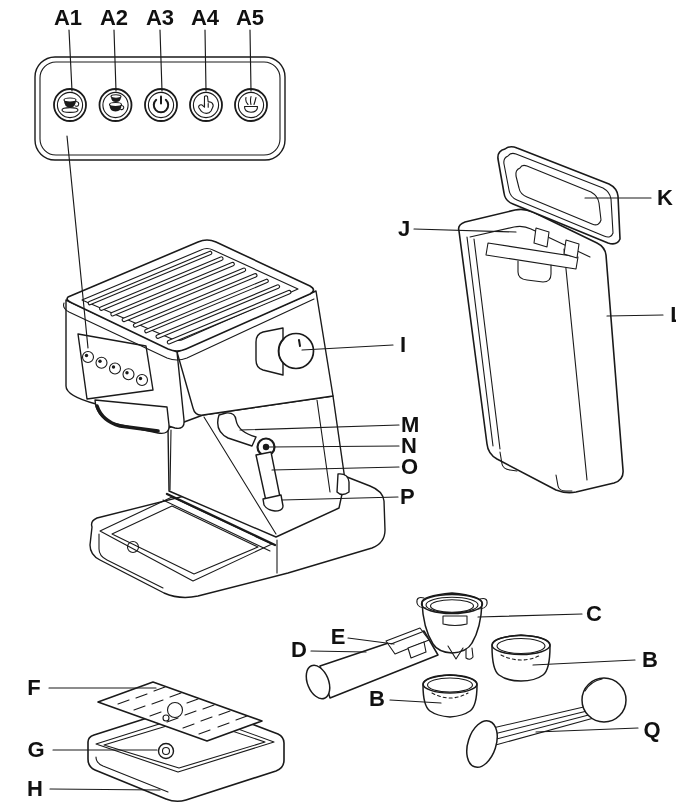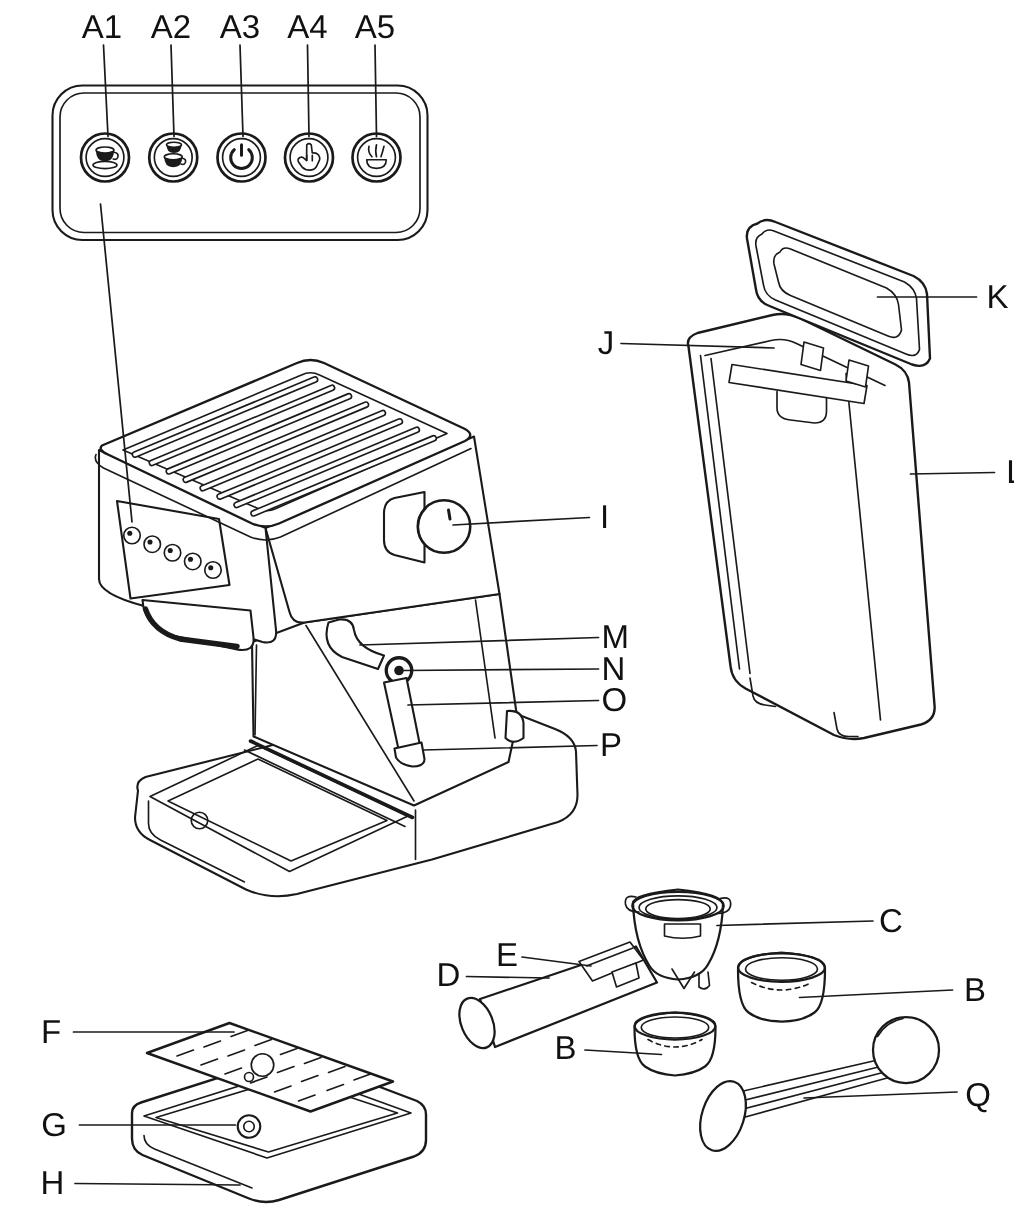--- a/index.html
+++ b/index.html
@@ -1,17 +1,17 @@
 <!DOCTYPE html>
 <html><head>
 <meta charset="utf-8">
 <style>
   html,body{margin:0;padding:0;background:#fff;}
   .stage{position:relative;width:676px;height:812px;background:#fff;overflow:hidden;
-         font-family:"Liberation Sans", sans-serif;}
+         font-family:"Liberation Sans", sans-serif;font-weight:bold;}
   svg{display:block;}
   .ln{fill:none;stroke:#1a1a1a;stroke-width:1.4;stroke-linejoin:round;stroke-linecap:round;}
   .f{fill:#ffffff;}
   .thin{stroke-width:1.1;}
   .dark{fill:#1a1a1a;stroke:none;}
   .ridge-b{stroke:#1a1a1a;stroke-width:4.6;stroke-linecap:round;fill:none;}
   .ridge-w{stroke:#ffffff;stroke-width:2.4;stroke-linecap:round;fill:none;}
   .leader{fill:none;stroke:#1a1a1a;stroke-width:1.15;stroke-linecap:round;}
   text.callout{font-family:"Liberation Sans", sans-serif;font-size:22px;fill:#111;}
 </style>

